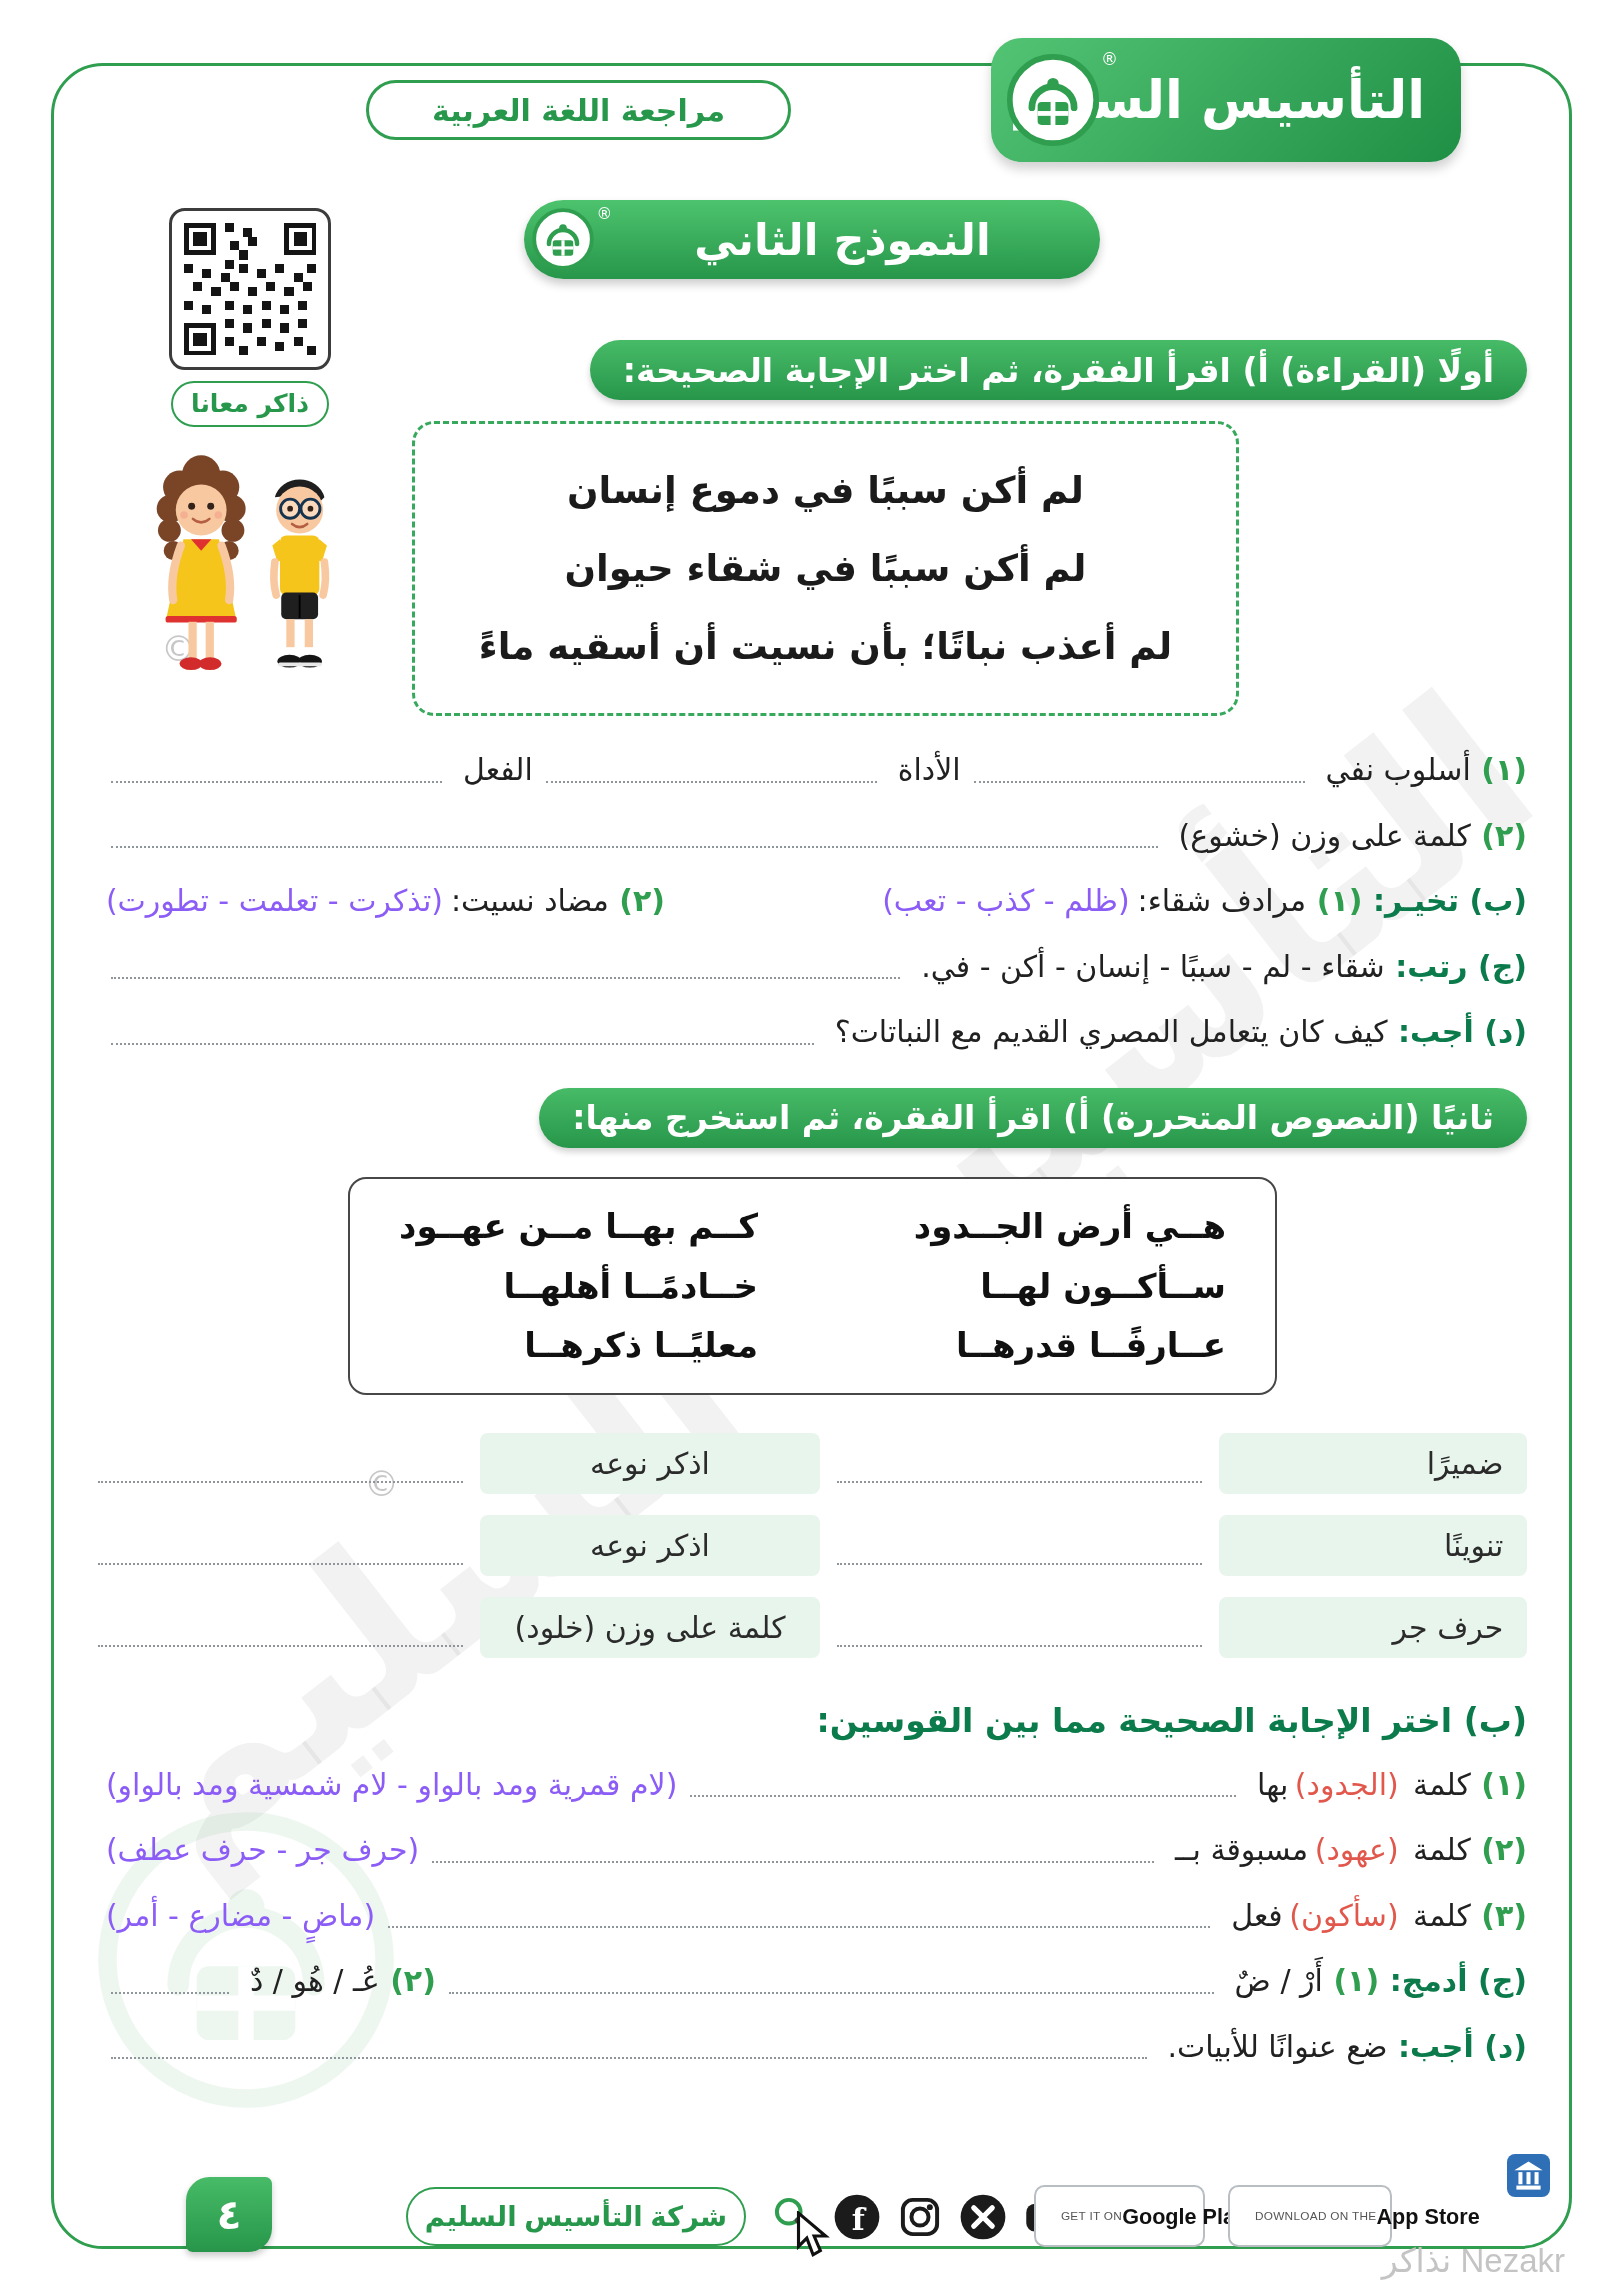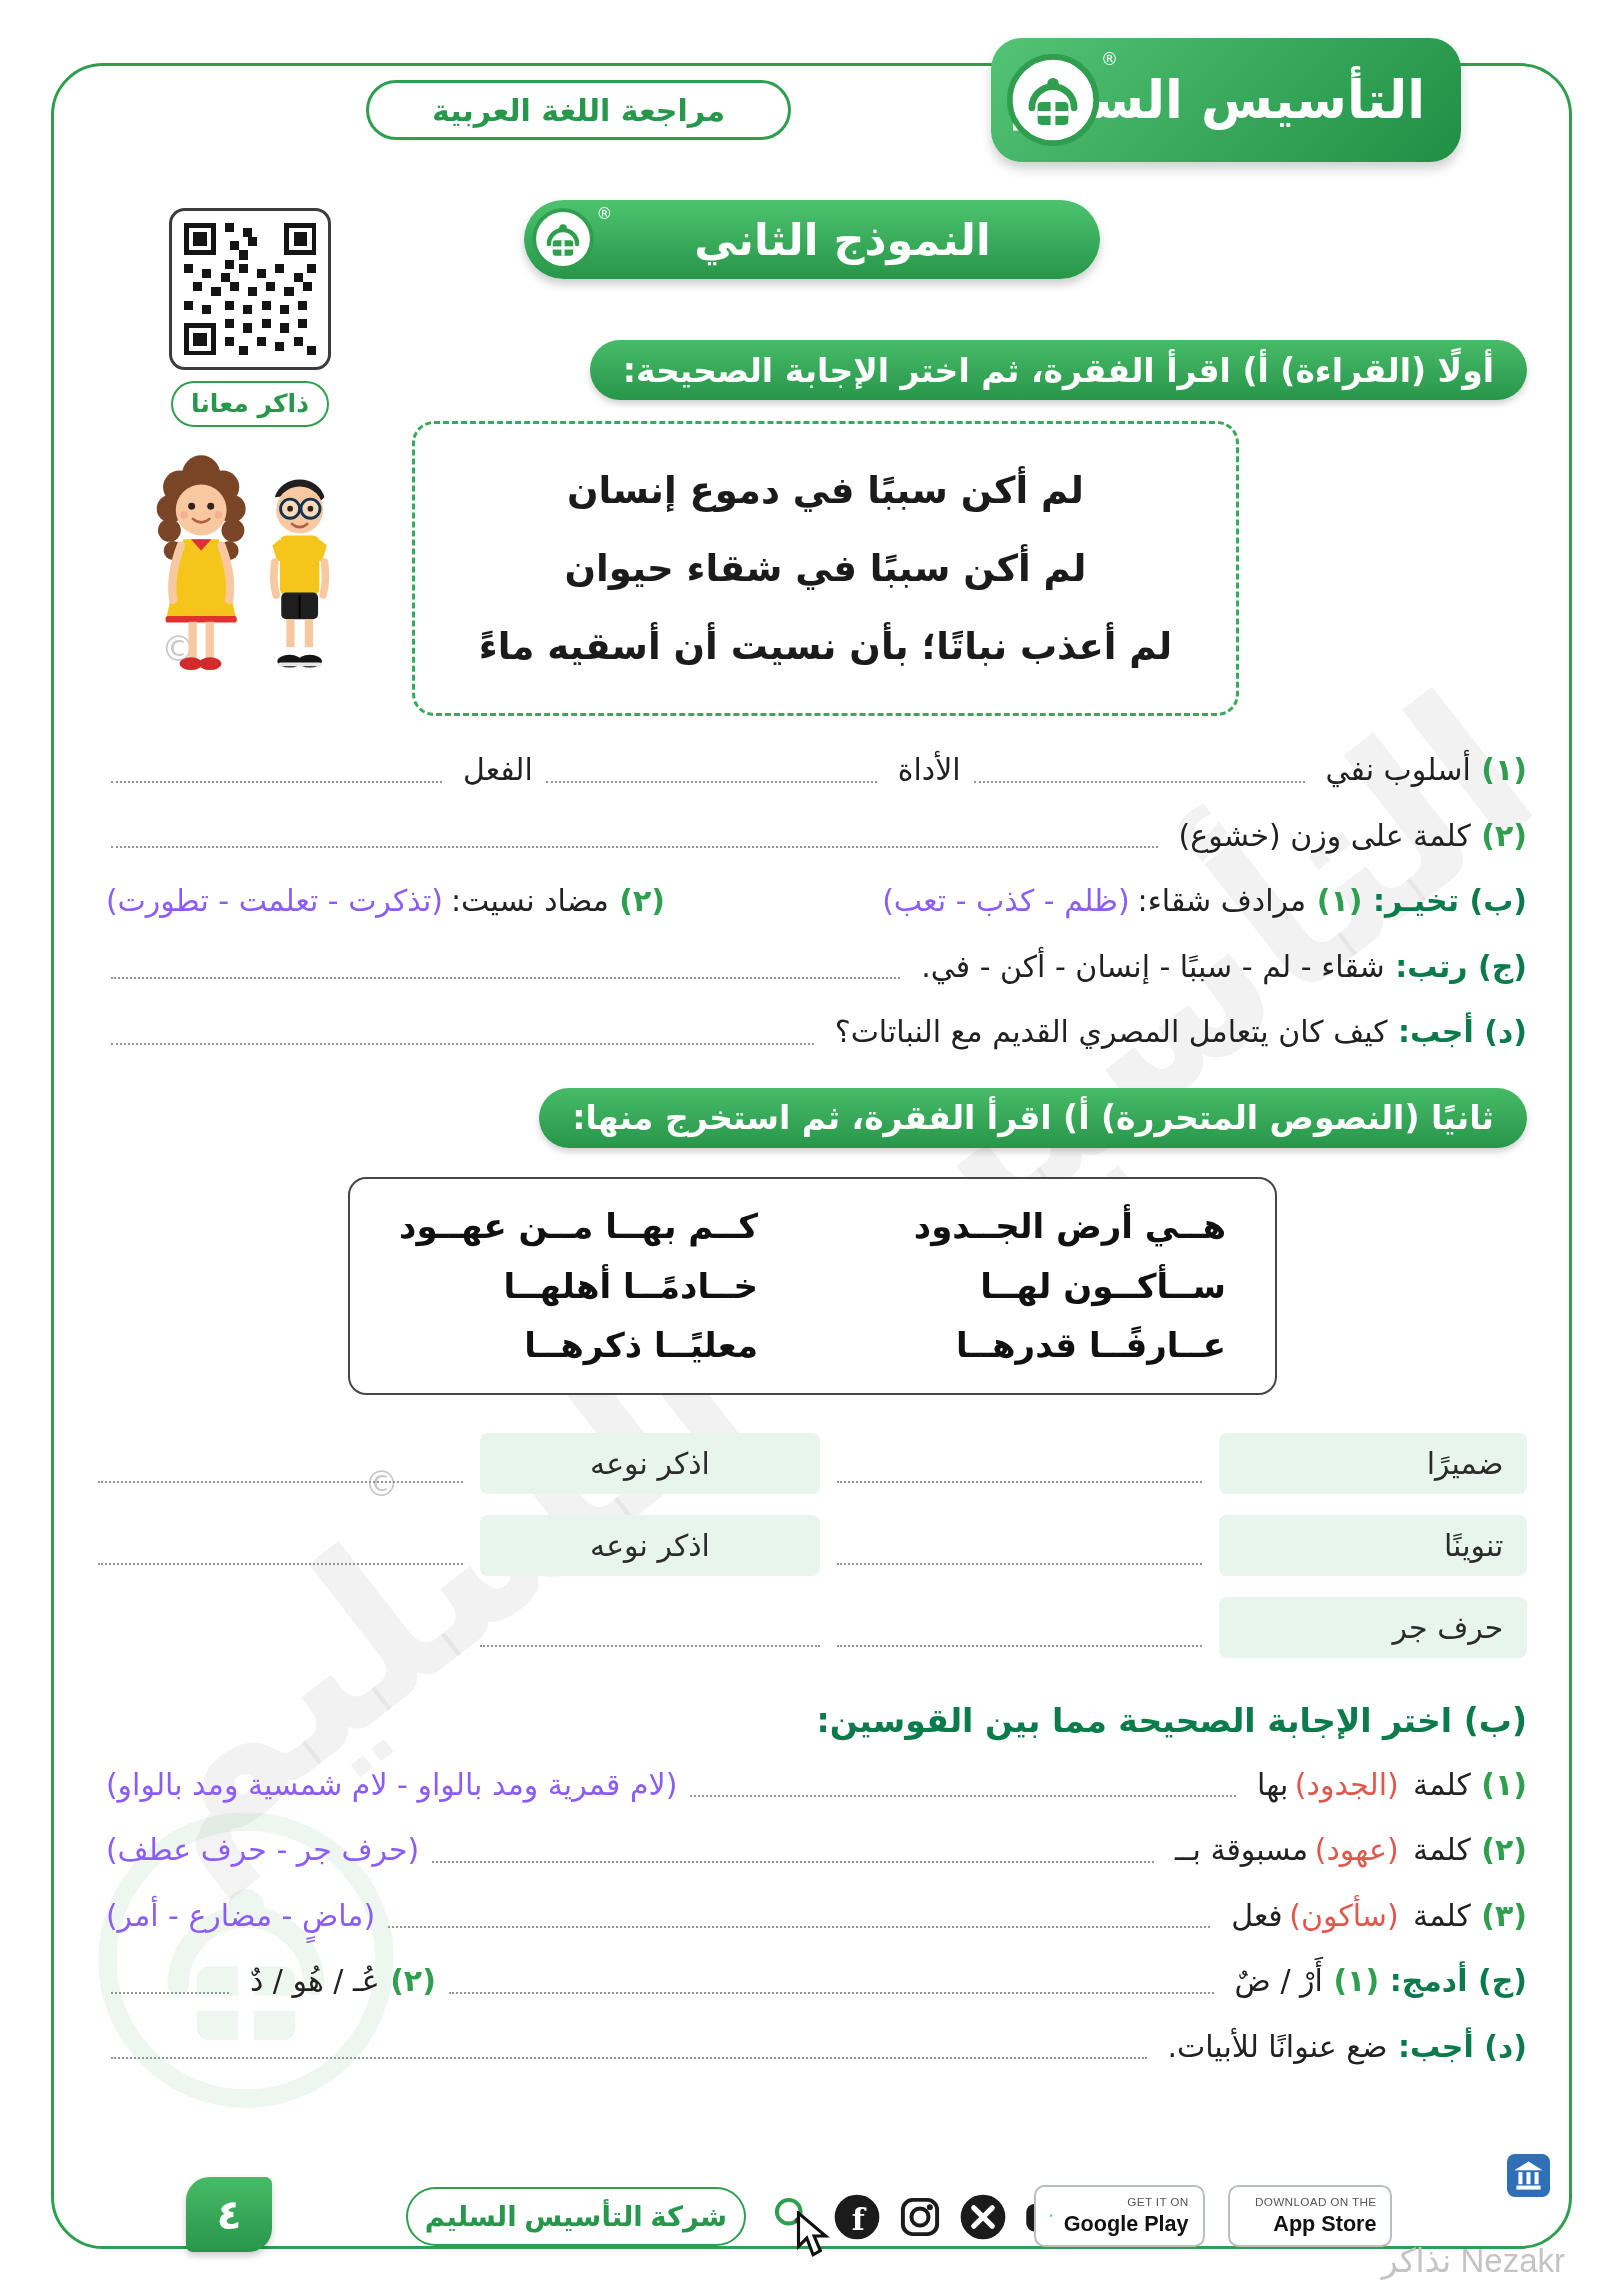--- a/index.html
+++ b/index.html
@@ -70,21 +70,21 @@
   footer{position:absolute;left:0;right:0;bottom:39px;height:79px;z-index:3;font-family:"Liberation Sans","DejaVu Sans",sans-serif}
   .page-badge{position:absolute;left:186px;bottom:3.9px;width:86px;height:75px;background:linear-gradient(180deg,#47bb67,#27964a);border-radius:23.6px 6.5px 23.6px 6.5px;color:#fff;font-weight:bold;font-size:41px;display:flex;align-items:center;justify-content:center;box-shadow:0 3.9px 6.5px rgba(0,0,0,.2)}
   .company-pill{position:absolute;left:406px;bottom:10.5px;width:340px;height:59px;background:#fff;border:2.6px solid #2f9e4f;border-radius:31px;color:#27984b;font-size:27.5px;font-weight:bold;display:flex;align-items:center;justify-content:center;direction:rtl}
   .social{position:absolute;left:769px;bottom:14.4px;display:flex;gap:13px;align-items:center}
   .sicon{width:50px;height:50px;position:relative;cursor:pointer}
   .sicon svg{width:100%;height:100%}
   .cursor-hand{position:absolute;left:17px;bottom:-19.6px;width:27.5px;height:33px}
   .store-badge{position:absolute;bottom:9.2px;height:62px;background:#fff;border:2px solid #b9bec3;border-radius:10.5px;display:flex;align-items:center;padding:0 14.4px;gap:10.5px;cursor:pointer}
   .gp{left:1034px;width:171px}
   .as{left:1228px;width:164px}
-  .badge-txt{display:flex;flex-direction:column;align-items:flex-end;direction:ltr}
+  .badge-txt{display:flex;flex-direction:row;align-items:center;direction:ltr}
   .badge-l1{font-size:11.8px;color:#555;letter-spacing:0.3px;white-space:nowrap}
   .badge-l2{font-size:21.6px;font-weight:bold;color:#111;margin-top:2px;white-space:nowrap}
   .gp-icon{width:29px;height:31px}
   .as-icon{width:29px;height:34px}
   .credit{position:absolute;right:58px;bottom:-23.6px;color:#c4c4c4;font-size:33px;direction:ltr}
   .building{position:absolute;right:73px;bottom:98px;width:43px;height:43px}
 </style>
 </head>
 <body>
 
@@ -260,20 +260,21 @@
       <span class="ex-label">ضميرًا</span>
       <span class="ex-blank"></span>
       <span class="ex-label center">اذكر نوعه</span>
       <span class="ex-blank"></span>
       <span class="ex-label">تنوينًا</span>
       <span class="ex-blank"></span>
       <span class="ex-label center">اذكر نوعه</span>
       <span class="ex-blank"></span>
       <span class="ex-label">حرف جر</span>
       <span class="ex-blank"></span>
+      <span class="ex-label center">كلمة على وزن (خلود)</span>
       <span class="ex-blank"></span>
     </div>
 
     <div class="b-heading">(ب) اختر الإجابة الصحيحة مما بين القوسين:</div>
 
     <div class="qrow">
       <span class="num">(١)</span>
       <span class="txt">كلمة</span>
       <span class="redw">(الجدود)</span>
       <span class="txt">بها</span>

